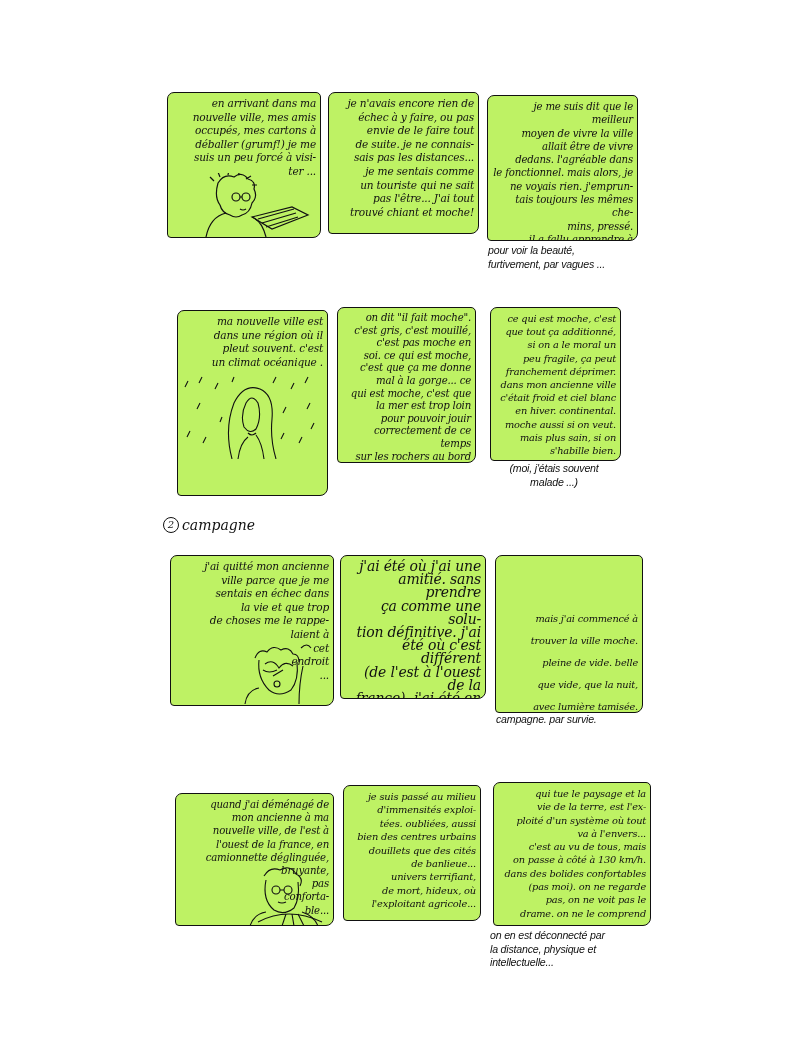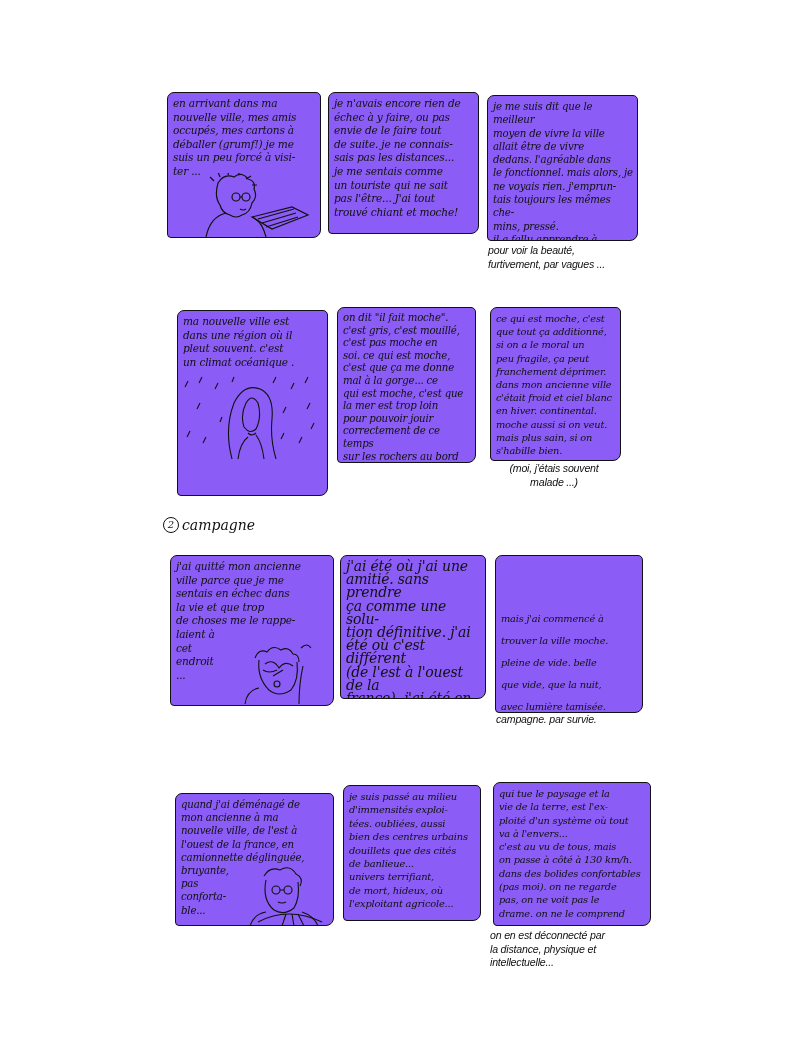--- a/index.html
+++ b/index.html
@@ -18,23 +18,24 @@
     .page {
       position: absolute;
       left: 0; top: 0;
       width: 800px; height: 1053px;
       background: #ffffff;
     }
     .panel {
       position: absolute;
       border: 1.6px solid #111;
       border-radius: 7px 5px 8px 4px;
-      background: #8b5cf6;
+      background: #bef264;
       box-sizing: border-box;
       overflow: hidden;
+      text-align: right;
     }
     .panel-text {
       position: absolute;
       left: 5px; top: 4px; right: 4px;
       font-family: "DejaVu Serif", serif;
       font-style: italic;
       font-size: 10.6px;
       line-height: 13.6px;
       letter-spacing: -0.2px;
       white-space: pre-line;

